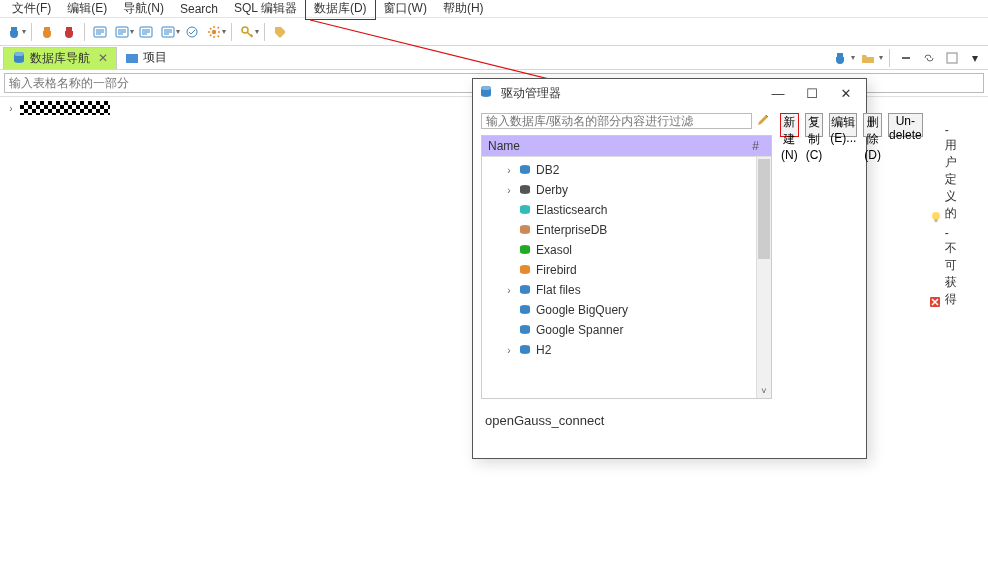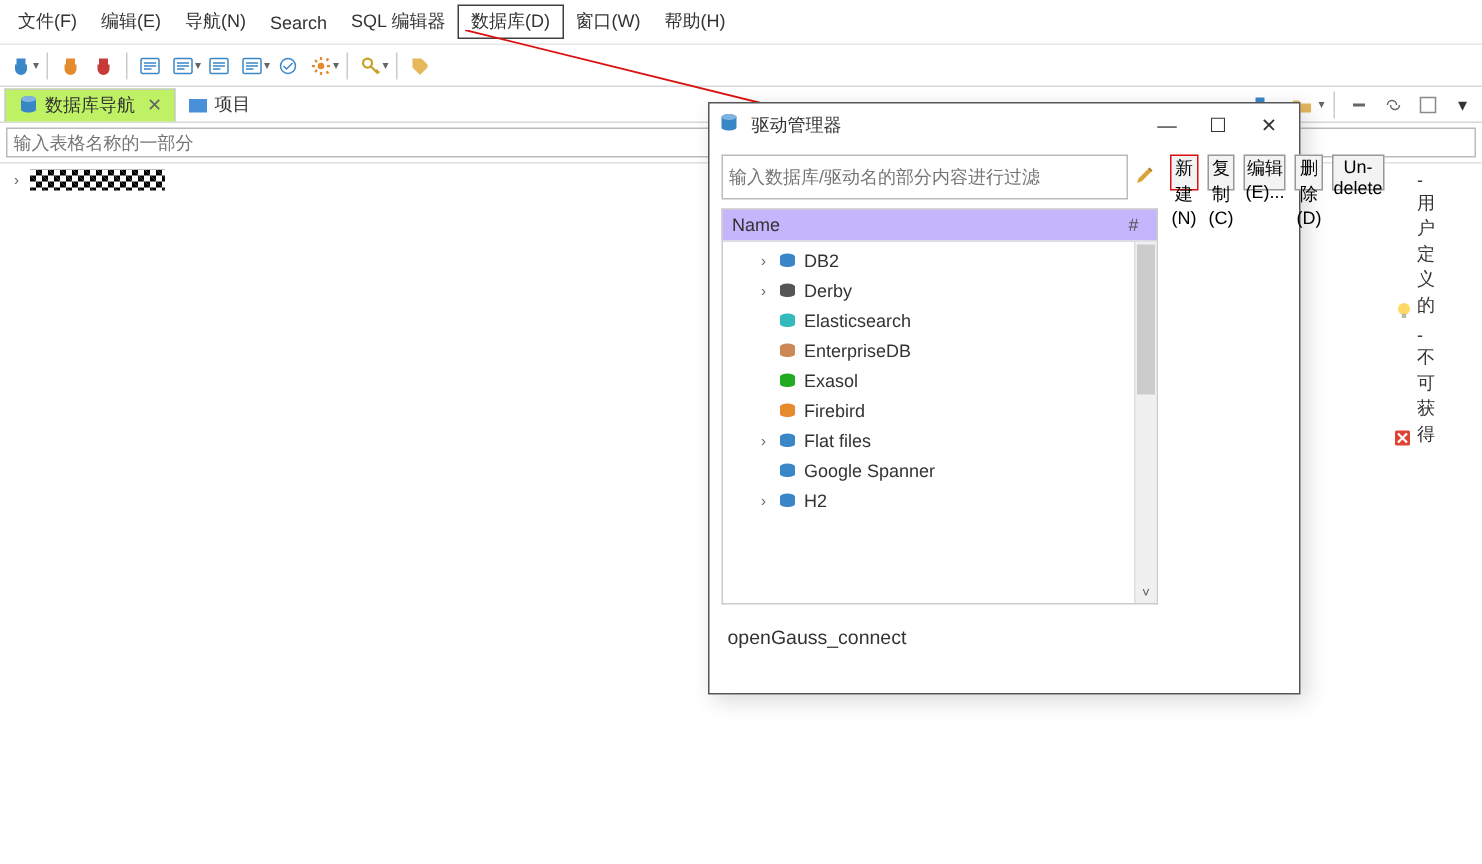--- a/index.html
+++ b/index.html
@@ -1,18 +1,18 @@
 <!DOCTYPE html>
 <html><head>
 <meta charset="utf-8">
 <style>
 * { box-sizing: border-box; margin: 0; padding: 0; }
 body { font-family: "Microsoft YaHei", "Segoe UI", sans-serif; font-size: 12px; color: #333; background: #fff; width: 988px; height: 576px; overflow: hidden; position: relative; }
 
-.menubar { display: flex; height: 30px; align-items: center; padding: 0 4px; border-bottom: 1px solid #e5e5e5; position: relative; }
+.menubar { display: flex; height: 18px; align-items: center; padding: 0 4px; border-bottom: 1px solid #e5e5e5; position: relative; }
 .menu-item { padding: 2px 8px; cursor: default; font-size: 12px; }
 .menu-item.highlighted { border: 1px solid #404040; }
 
 .toolbar { display: flex; height: 28px; align-items: center; padding: 2px 4px; border-bottom: 1px solid #d8d8d8; gap: 2px; }
 .tbtn { width: 20px; height: 20px; display: inline-flex; align-items: center; justify-content: center; border-radius: 2px; }
 .tsep { width: 1px; height: 18px; background: #ccc; margin: 0 3px; }
 .dropdown-ico { display: inline-flex; align-items: center; }
 .dd-arrow { font-size: 8px; color: #666; margin-left: -2px; }
 
 .tabbar { display: flex; align-items: center; height: 24px; padding: 0 3px; border-bottom: 1px solid #d8d8d8; gap: 0; }
@@ -26,28 +26,28 @@
 
 .nav-content { padding: 4px 6px; }
 .checker { width: 90px; height: 14px;
   background-image:
     linear-gradient(45deg,#000 25%,transparent 25%,transparent 75%,#000 75%),
     linear-gradient(45deg,#000 25%,#fff 25%,#fff 75%,#000 75%);
   background-size: 8px 8px; background-position: 0 0, 4px 4px; }
 
 .arrow-annot { position: absolute; left: 310px; top: 20px; pointer-events: none; z-index: 5; }
 
-.dialog { position: absolute; left: 472px; top: 68px; width: 395px; background: #fff; border: 1px solid #555; box-shadow: 4px 4px 14px rgba(0,0,0,0.15); z-index: 10; }
+.dialog { position: absolute; left: 472px; top: 78px; width: 395px; background: #fff; border: 1px solid #555; box-shadow: 4px 4px 14px rgba(0,0,0,0.15); z-index: 10; }
 .dlg-title { display: flex; align-items: center; height: 28px; padding: 0 6px; gap: 6px; }
 .dlg-title .spacer { flex: 1; }
 .winbtn { width: 28px; height: 22px; display: inline-flex; align-items: center; justify-content: center; font-size: 13px; }
 .dlg-body { display: flex; padding: 6px 8px 6px 8px; gap: 8px; }
 .dlg-left { flex: 1; display: flex; flex-direction: column; }
 .dlg-filter-row { display: flex; align-items: center; gap: 4px; margin-bottom: 6px; }
-.dlg-filter { flex: 1; border: 1px solid #bbb; padding: 2px 4px; height: 30px; font-family: inherit; font-size: 12px; }
+.dlg-filter { flex: 1; border: 1px solid #bbb; padding: 2px 4px; height: 16px; font-family: inherit; font-size: 12px; }
 .tree-header { display: flex; border: 1px solid #ccc; border-bottom: 1px solid #ddd; background: #c4b5fd; font-size: 12px; padding: 3px 6px; }
 .tree-header .th-name { flex: 1; }
 .tree-header .th-num { width: 12px; text-align: right; color: #555; }
 .tree-box { border: 1px solid #ccc; border-top: none; height: 242px; overflow: hidden; position: relative; }
 .tree-scrollbar { position: absolute; right: 0; top: 0; bottom: 0; width: 15px; background: #f0f0f0; border-left: 1px solid #ddd; }
 .tree-scrollbar .thumb { position: absolute; left: 1px; right: 1px; top: 2px; height: 100px; background: #ccc; border-radius: 0; }
 .tree-scrollbar .arrow { position: absolute; left: 0; right: 0; height: 14px; display:flex; align-items:center; justify-content:center; font-size:9px; color:#555; }
 .tree { padding: 3px 4px; }
 .tree-row { display: flex; align-items: center; height: 20px; gap: 4px; padding-left: 4px; }
 .twisty { width: 10px; font-size: 10px; color: #666; display: inline-block; text-align: center; }
@@ -372,20 +372,30 @@
             </div>
             <div class="tree-row indent2">
               <span class="twisty">›</span>
               <span class="tree-ico">
                 <svg width="14" height="14">
                   <ellipse cx="7" cy="4" rx="5" ry="2" fill="#3a87c8"></ellipse>
                   <path d="M2 4v5c0 1.1 2.2 2 5 2s5-.9 5-2V4" fill="#3a87c8"></path>
                 </svg>
               </span>
               <span>Flat files</span>
+            </div>
+            <div class="tree-row indent2">
+              <span class="twisty"></span>
+              <span class="tree-ico">
+                <svg width="14" height="14">
+                  <ellipse cx="7" cy="4" rx="5" ry="2" fill="#3a87c8"></ellipse>
+                  <path d="M2 4v5c0 1.1 2.2 2 5 2s5-.9 5-2V4" fill="#3a87c8"></path>
+                </svg>
+              </span>
+              <span>Google BigQuery</span>
             </div>
             <div class="tree-row indent2">
               <span class="twisty"></span>
               <span class="tree-ico">
                 <svg width="14" height="14">
                   <ellipse cx="7" cy="4" rx="5" ry="2" fill="#3a87c8"></ellipse>
                   <path d="M2 4v5c0 1.1 2.2 2 5 2s5-.9 5-2V4" fill="#3a87c8"></path>
                 </svg>
               </span>
               <span>Google Spanner</span>

